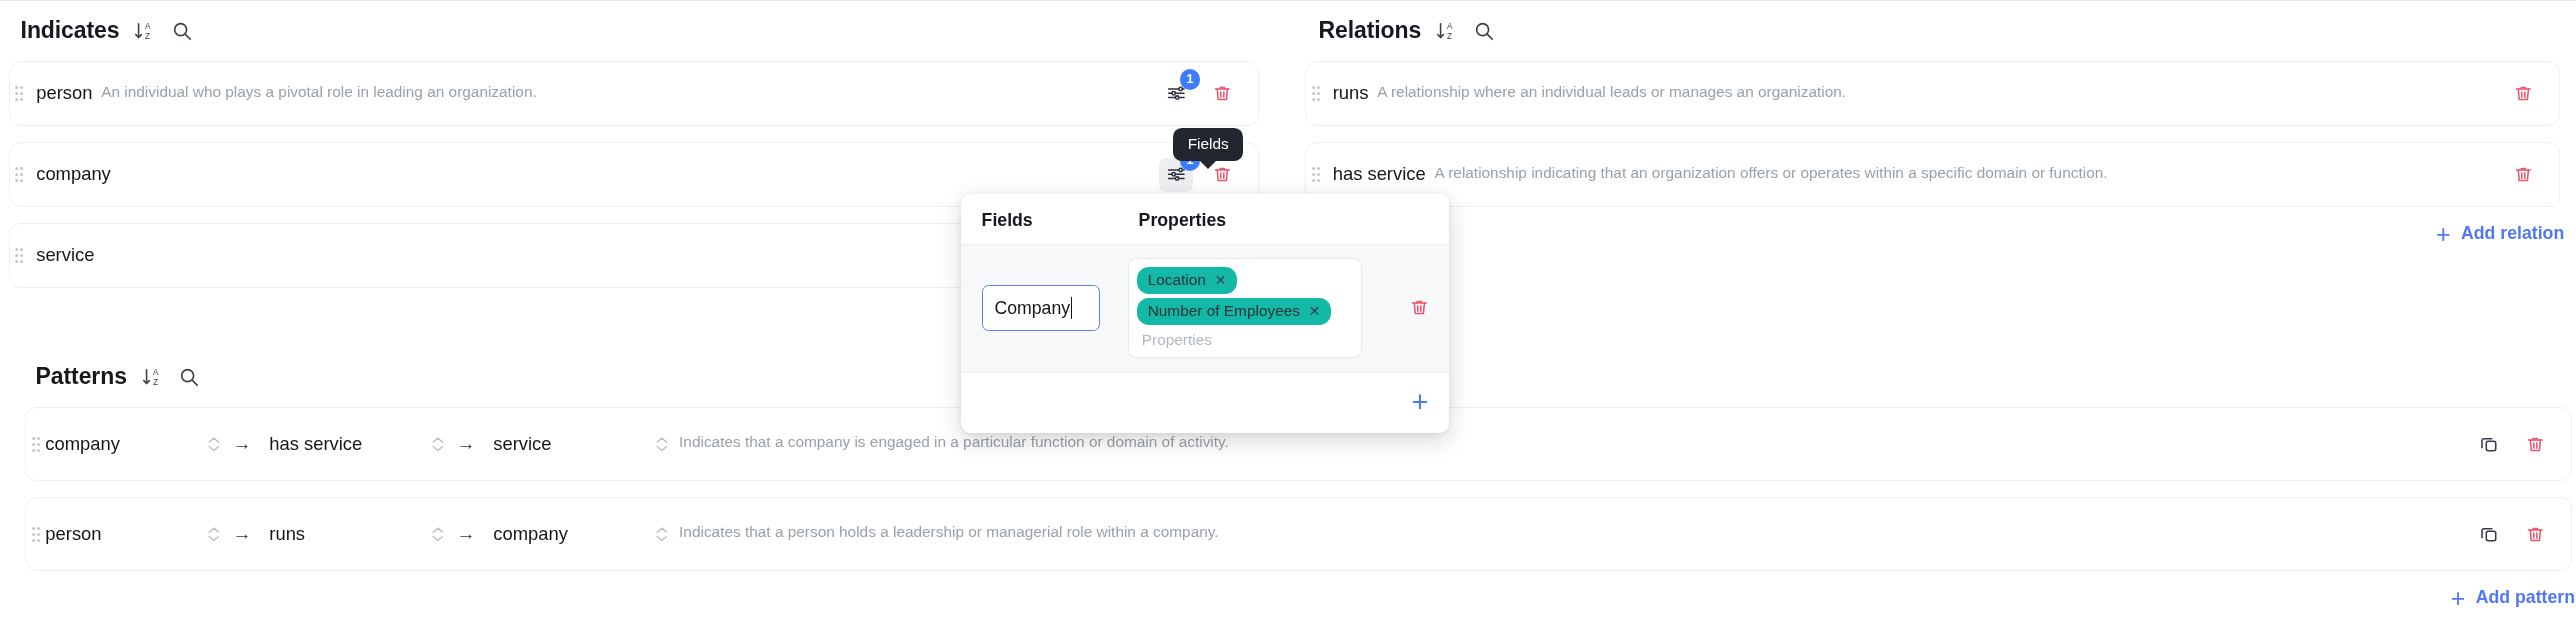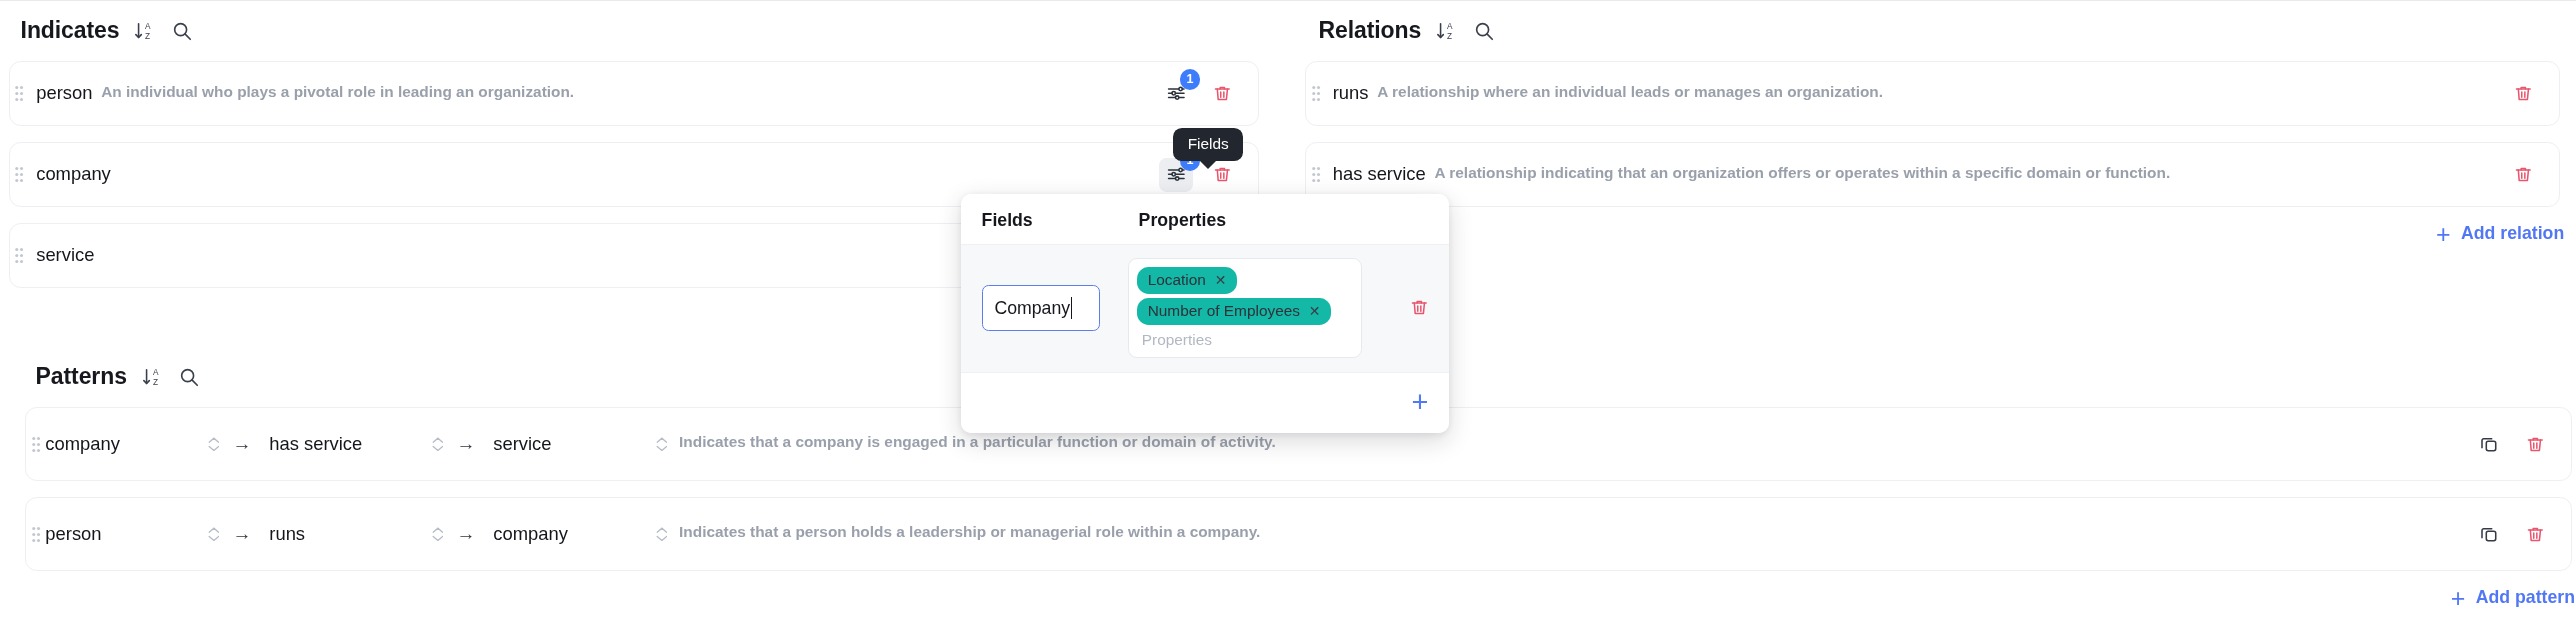--- a/index.html
+++ b/index.html
@@ -28,21 +28,21 @@
   }
   .grip {
     width: 19px; display: flex; align-items: center; justify-content: center;
     flex: 0 0 auto;
   }
   .grip svg { display: block; }
   .row-name {
     font-size: 18.4px; color: #14161b; font-weight: 400; line-height: 1.1;
   }
   .row-desc {
-    font-size: 15.4px; color: #9aa0ab; font-weight: 700; line-height: 1.15;
+    font-size: 15.4px; color: #9aa0ab; font-weight: 400; line-height: 1.15;
   }
   .row-texts { display: flex; flex-direction: row; gap: 8.8px; }
   .card-actions {
     margin-left: auto; display: flex; align-items: center; gap: 11.8px;
     padding-right: 19px;
   }
   .act {
     width: 34px; height: 34px; border-radius: 7.4px;
     display: flex; align-items: center; justify-content: center;
     cursor: pointer; position: relative;

